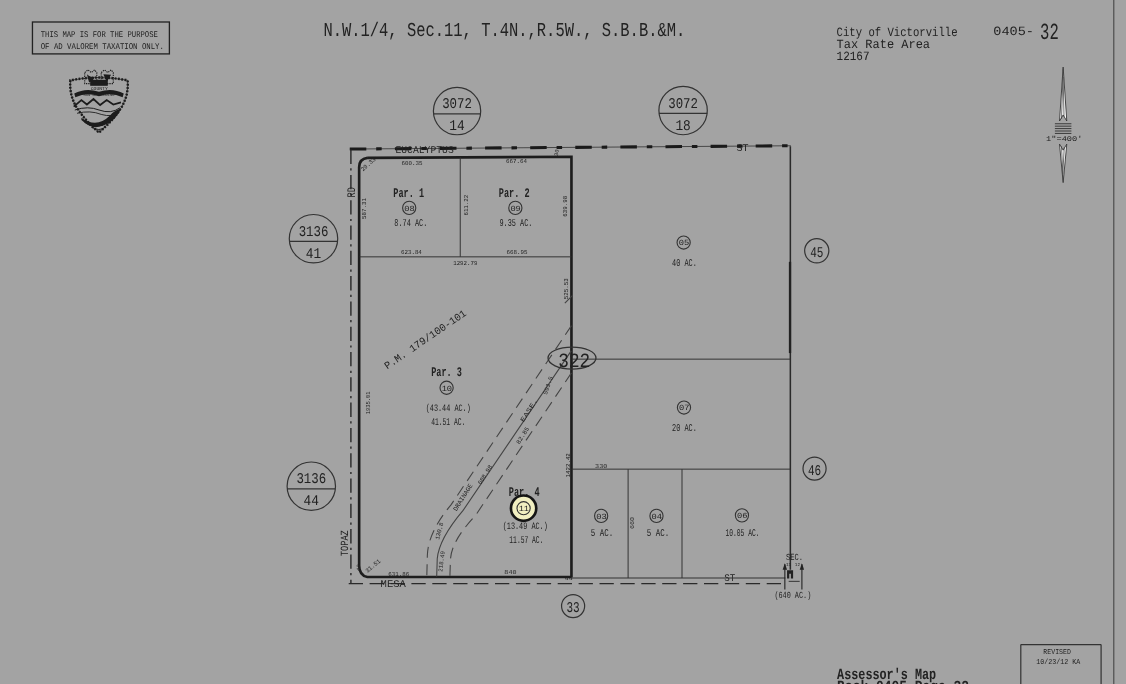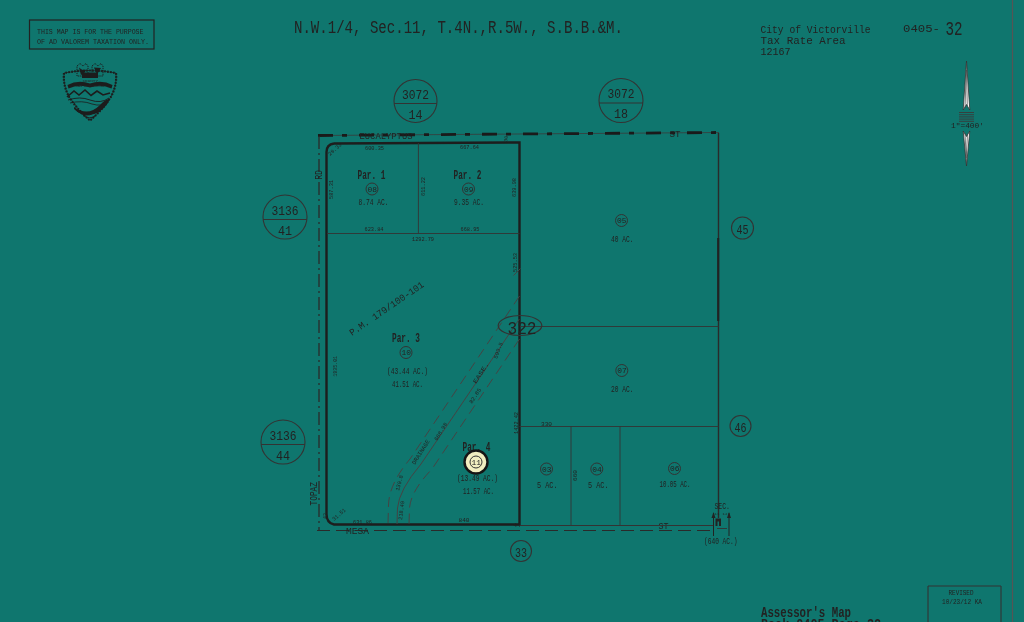--- a/index.html
+++ b/index.html
@@ -1,16 +1,16 @@
 <!DOCTYPE html>
 <html><head>
 <meta charset="utf-8">
 <style>
 html,body{margin:0;padding:0;background:#ffffff;}
-#page{position:relative;width:1024px;height:622px;background:#0f766e;overflow:hidden;text-align:center;}
+#page{position:relative;width:1024px;height:622px;background:#a3a3a3;overflow:hidden;text-align:center;}
 text{font-family:"Liberation Mono",monospace;fill:#222;}
 .lbl{font-weight:bold;}
 </style>
 </head>
 <body>
 <div id="page">
 <svg width="1024" height="622" viewBox="0 0 1024 622">
 
 <g>
 <rect x="29.5" y="20" width="124.5" height="29" fill="none" stroke="#222" stroke-width="1.2"></rect>

